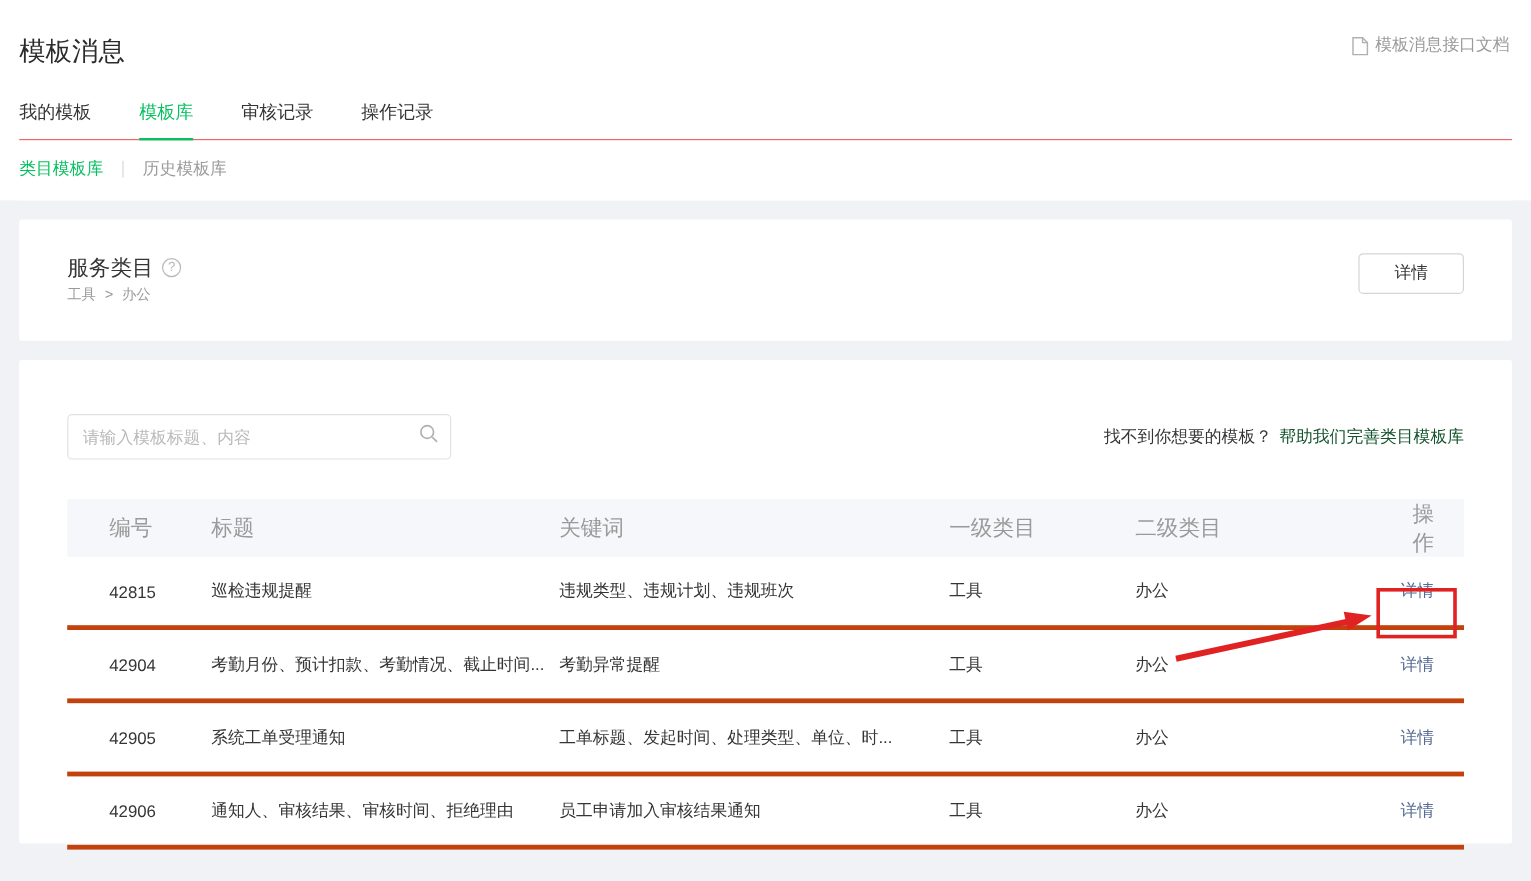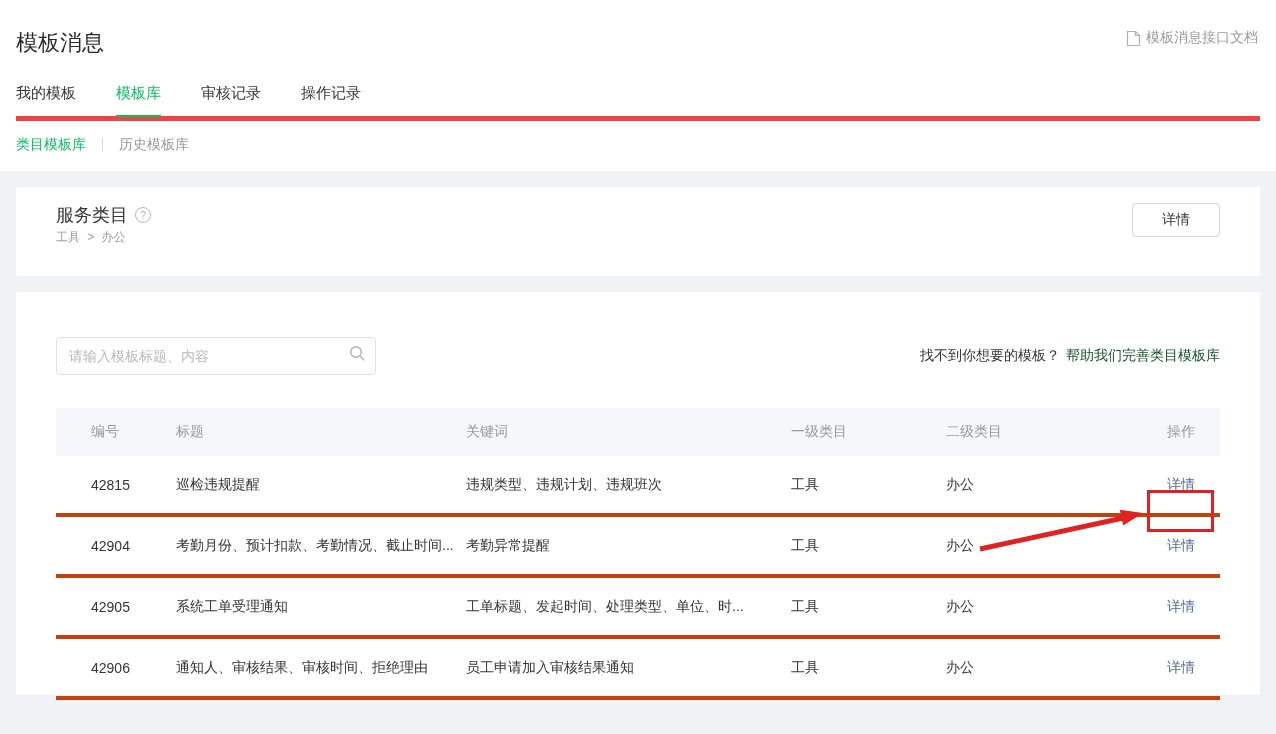--- a/index.html
+++ b/index.html
@@ -9,34 +9,34 @@
     background:#f1f2f6; color:#353535; overflow:hidden; position:relative;
   }
   
   .topbar { background:#fff; padding:28px 16px 0; position:relative; }
   .page-title { font-size:22px; font-weight:500; color:#2b2b2b; }
   .doc-link {
     position:absolute; top:29px; right:18px; display:flex; align-items:flex-end;
     font-size:14px; color:#9a9a9a; cursor:pointer; gap:5px;
   }
   .doc-link svg { display:block; }
-  .tabs { display:flex; gap:40px; margin-top:26px; border-bottom:5px solid #ef4444; padding:0; }
+  .tabs { display:flex; gap:40px; margin-top:26px; border-bottom:1px solid #ef4444; padding:0; }
   .tab { font-size:15px; padding-bottom:13px; color:#353535; cursor:pointer; position:relative; }
   .tab.active { color:#07c160; }
   .tab.active::after {
     content:""; position:absolute; left:0; right:0; bottom:-1px; height:2px; background:#07c160;
   }
   .subtabs { display:flex; align-items:center; padding:15px 0 17px; background:#fff; }
   .subtab { font-size:14px; cursor:pointer; }
   .subtab.active { color:#07c160; }
   .subtab.plain { color:#9a9a9a; }
   .subtab-divider { width:1px; height:14px; background:#d8d8d8; margin:0 16px; }
   
   .card { background:#fff; margin:16px; border-radius:2px; }
-  .card-category { padding:16px 40px 30px; display:flex; justify-content:space-between; align-items:flex-start; }
+  .card-category { padding:28px 40px 30px; display:flex; justify-content:space-between; align-items:flex-start; }
   .cat-title-row { display:flex; align-items:center; gap:7px; }
   .cat-title { font-size:18px; font-weight:400; color:#353535; }
   .help-icon {
     width:16px; height:16px; border:1px solid #b8b8b8; border-radius:50%;
     color:#b8b8b8; font-size:11px; line-height:14px; text-align:center; cursor:pointer;
   }
   .cat-path { margin-top:2px; font-size:12px; color:#9a9a9a;font-family:Liberation Mono, monospace; }
   .btn-outline {
     background:#fff; border:1px solid #d5d5d5; border-radius:4px;
     font-size:14px; color:#353535; padding:7px 29px; cursor:pointer;
@@ -55,21 +55,21 @@
   .search-icon { position:absolute; right:10px; top:8px; cursor:pointer; }
   .lib-help { font-size:14px; }
   .lib-help .q { color:#353535; }
   .lib-help a { color:#14532d; text-decoration:none; margin-left:6px; cursor:pointer; }
   
   .tpl-table { margin-top:33px; }
   .t-row {
     display:grid; grid-template-columns:85px 290px 325px 155px 220px 1fr;
     padding:0 25px 0 35px; align-items:center;
   }
-  .t-head { background:#f6f7fa; height:48px; color:#9a9a9a; font-size:14px; }
+  .t-head { background:#f6f7fa; height:48px; color:#9a9a9a; font-size:18px; }
   .t-body-row { height:61px; border-bottom:4px solid #c2410c; font-size:14px; color:#353535; }
   .t-cell-action { text-align:right; }
   .action-link { color:#576b95; text-decoration:none; cursor:pointer; }
   
   .anno-box {
     position:absolute; left:1147px; top:490px; width:67px; height:42px;
     border:3px solid #e02222; pointer-events:none;
   }
   .anno-arrow { position:absolute; left:975px; top:503px; pointer-events:none; }
 </style>

